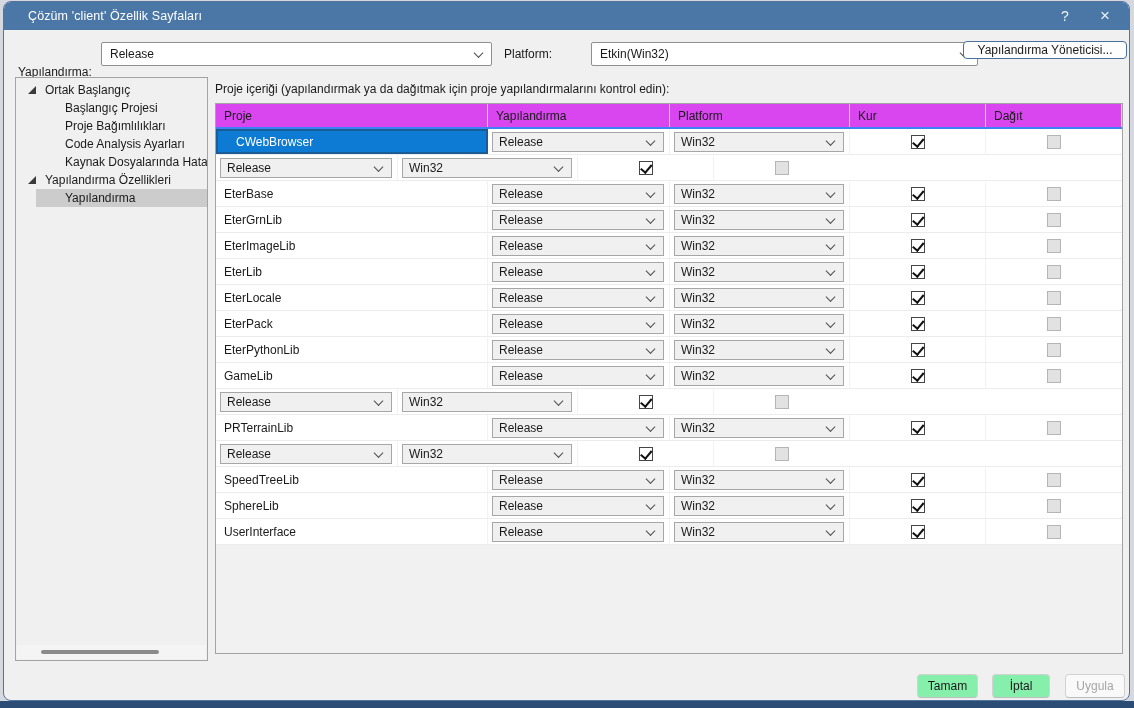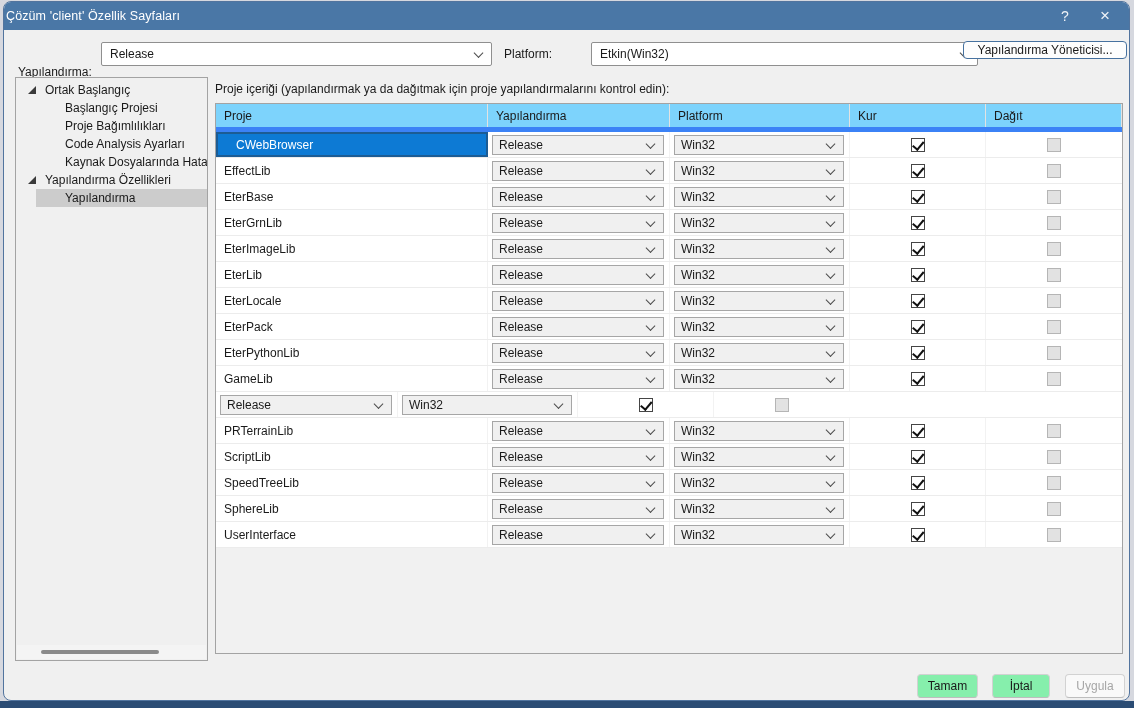--- a/index.html
+++ b/index.html
@@ -14,21 +14,21 @@
   
   .dialog{
     position:absolute;left:3px;top:1px;width:1127px;height:700px;
     background:#f0f0f0;border:1px solid #52749e;border-radius:8px;
     overflow:hidden;box-sizing:border-box;
   }
   .titlebar{
     height:28px;background:#4a77a6;color:#ffffff;
     display:flex;align-items:center;
   }
-  .titlebar .title{font-size:12.5px;padding-left:2px;flex:1;letter-spacing:.1px;}
+  .titlebar .title{font-size:12.5px;padding-left:24px;flex:1;letter-spacing:.1px;}
   .tb-btn{
     width:40px;height:28px;display:flex;align-items:center;justify-content:center;
     color:#eef2f7;font-size:14px;cursor:default;
   }
   .tb-btn.close{font-size:17px;margin-right:4px;}
 
   
   .toolbar-label{position:absolute;font-size:12px;color:#1a1a1a;}
   .combo-top{
     position:absolute;height:24px;background:#ffffff;border:1px solid #8f8f8f;border-radius:2px;
@@ -68,21 +68,21 @@
   .tree-hscroll .thumb{
     position:absolute;left:24px;top:5px;width:118px;height:4px;background:#8a8a8a;border-radius:2px;
   }
 
   
   .caption{position:absolute;left:211px;top:80px;font-size:12px;color:#1a1a1a;}
   .grid{
     position:absolute;left:211px;top:101px;width:908px;height:551px;
     background:#f1f1f1;border:1px solid #a3a3a3;box-sizing:border-box;overflow:hidden;
   }
-  .grid-header{display:flex;height:23px;background:#7dd3fc;border-bottom:5px solid #3b82f6;}
+  .grid-header{display:flex;height:23px;background:#d946ef;border-bottom:2px solid #3b82f6;}
   .grid-header .hcell{
     box-sizing:border-box;font-size:12px;color:#1a1a1a;display:flex;align-items:center;
     padding-left:8px;border-right:1px solid #e2e2e2;height:100%;
   }
   .grid-row{display:flex;height:25px;background:#ffffff;border-bottom:1px solid #ececec;}
   .cell{box-sizing:border-box;height:100%;border-right:1px solid #f2f2f2;display:flex;align-items:center;position:relative;}
   .c0{width:272px;} .c1{width:182px;} .c2{width:180px;} .c3{width:136px;justify-content:center;} .c4{width:136px;justify-content:center;border-right:none;}
   .proj-label{font-size:12px;color:#1a1a1a;padding-left:8px;}
   .cell.sel{
     background:#0d7ad4;border:2px solid #1c5c94;color:#fff;
@@ -195,23 +195,20 @@
             </div>
           </div>
           <div class="cell c3">
             <span class="checkbox checked"></span>
           </div>
           <div class="cell c4">
             <span class="checkbox disabled"></span>
           </div>
         </div>
         <div class="grid-row">
-          <div class="cell c0">
-            <span class="proj-label">EffectLib</span>
-          </div>
           <div class="cell c1">
             <div class="combo-cell">
               <span>Release</span>
               <span class="chev"></span>
             </div>
           </div>
           <div class="cell c2">
             <div class="combo-cell">
               <span>Win32</span>
               <span class="chev"></span>
@@ -445,23 +442,20 @@
             </div>
           </div>
           <div class="cell c3">
             <span class="checkbox checked"></span>
           </div>
           <div class="cell c4">
             <span class="checkbox disabled"></span>
           </div>
         </div>
         <div class="grid-row">
-          <div class="cell c0">
-            <span class="proj-label">ScriptLib</span>
-          </div>
           <div class="cell c1">
             <div class="combo-cell">
               <span>Release</span>
               <span class="chev"></span>
             </div>
           </div>
           <div class="cell c2">
             <div class="combo-cell">
               <span>Win32</span>
               <span class="chev"></span>

